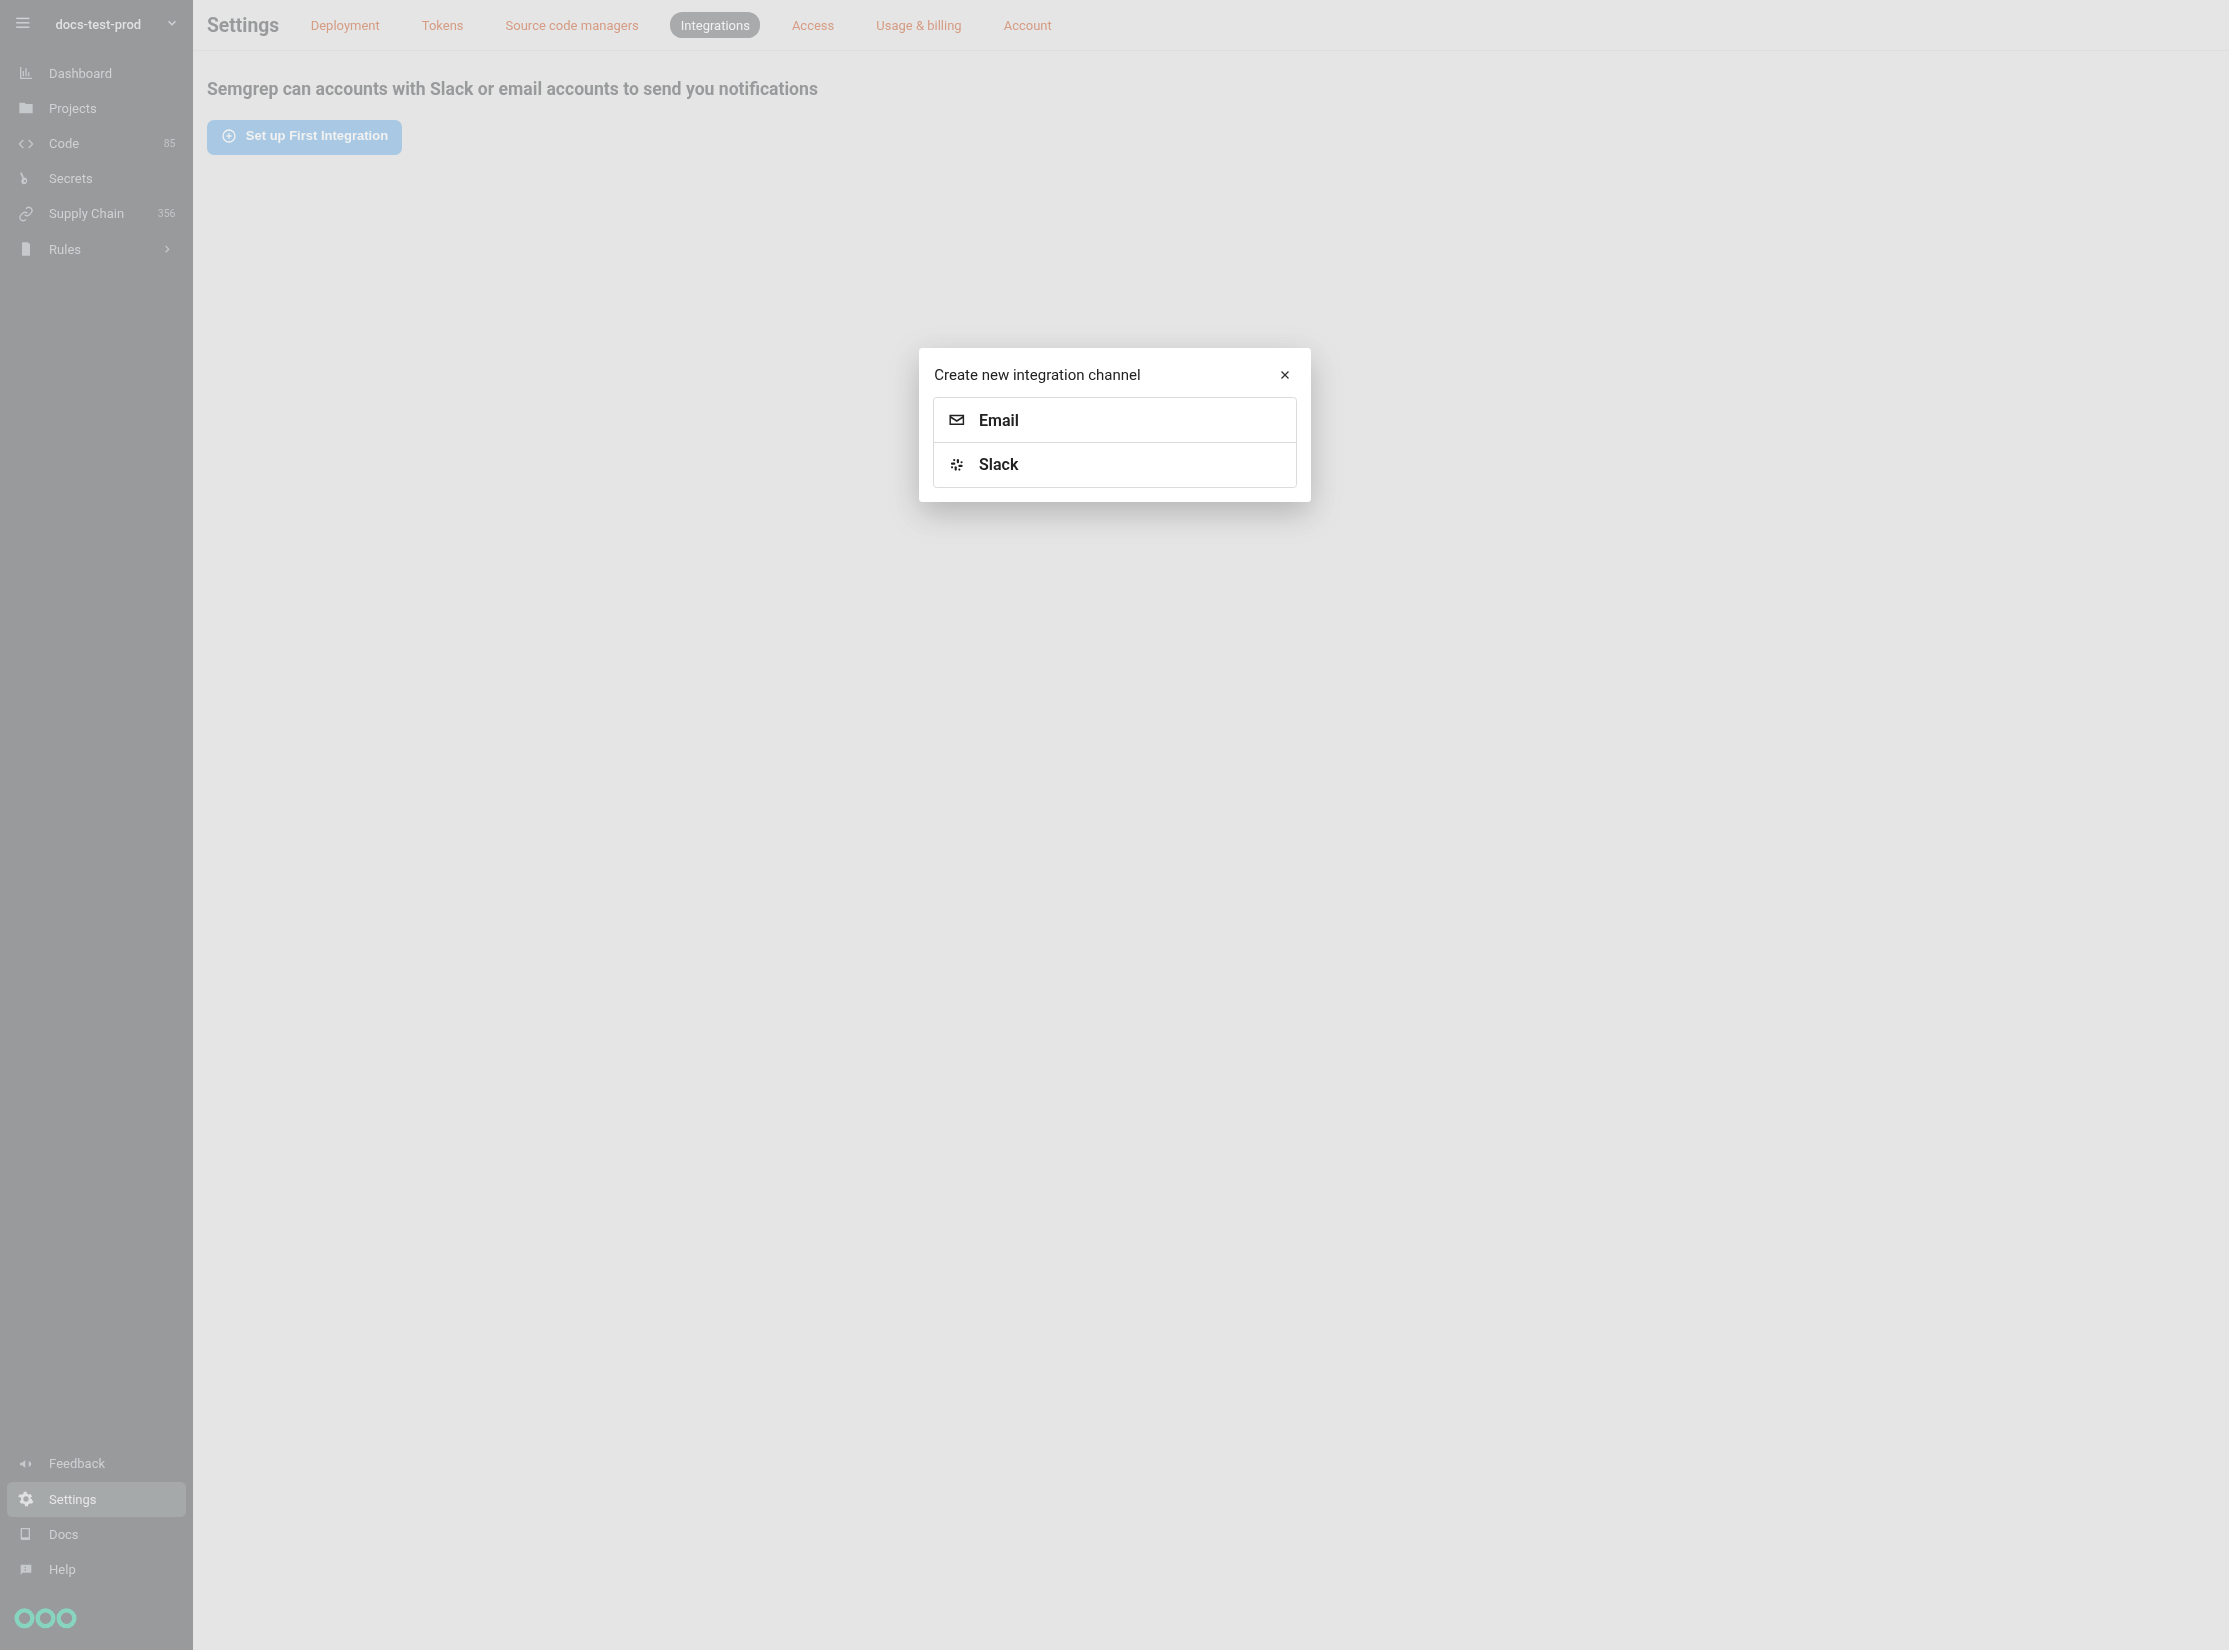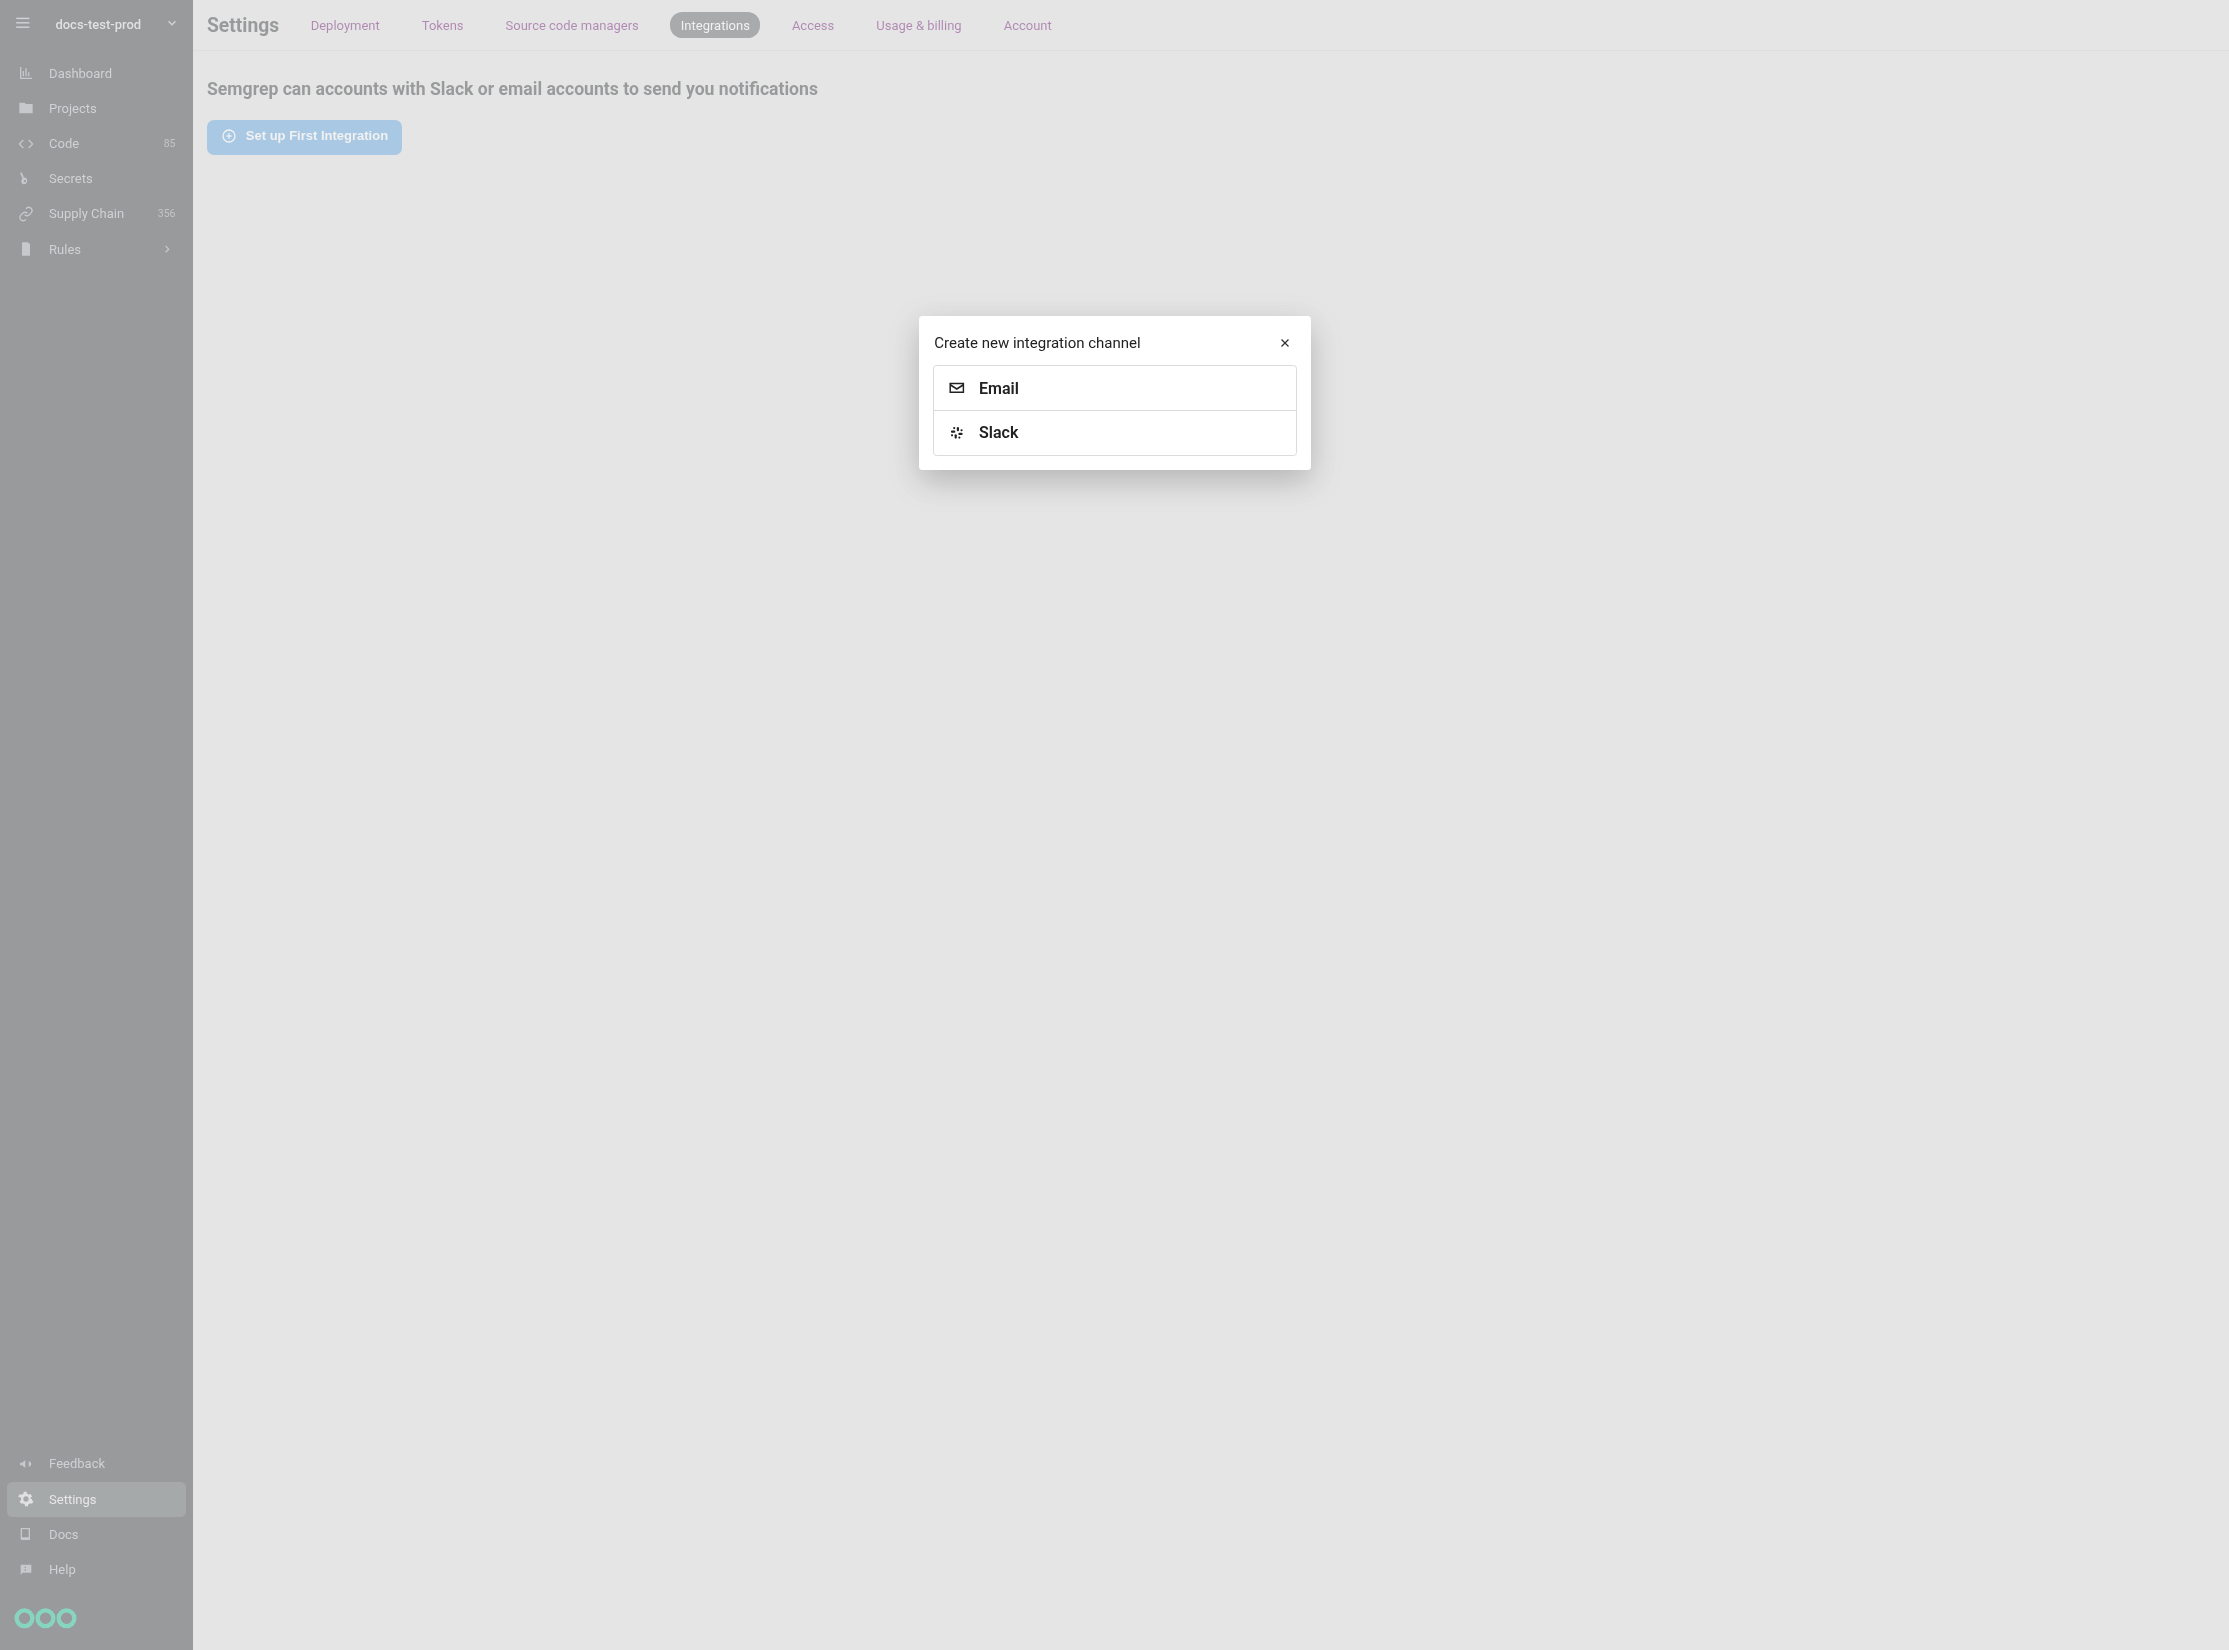--- a/index.html
+++ b/index.html
@@ -59,21 +59,21 @@
       padding: 12.3px 14px;
       border-bottom: 0.9px solid #d6d6d6;
     }
     .topbar .title {
       font-size: 19.3px;
       font-weight: 700;
       color: #3a3f42;
     }
     .tab {
       font-size: 13px;
-      color: #701a75;
+      color: #c2410c;
       padding: 5.3px 10.5px;
       border-radius: 12.3px;
       cursor: pointer;
     }
     .tab.active {
       background: #5d6265;
       color: #ffffff;
     }
 
     .content { padding: 28px 14px; }
@@ -97,20 +97,21 @@
     }
 
     
     .overlay {
       position: fixed;
       inset: 0;
       background: rgba(255,255,255,0.0);
       display: flex;
       align-items: flex-start;
       justify-content: center;
+      margin-top: 32px;
     }
     .modal {
       margin-top: 316px;
       width: 392px;
       background: #fff;
       border-radius: 3.5px;
       box-shadow: 0 10.5px 32px rgba(0,0,0,0.22);
       padding: 14px;
     }
     .modal-header {

